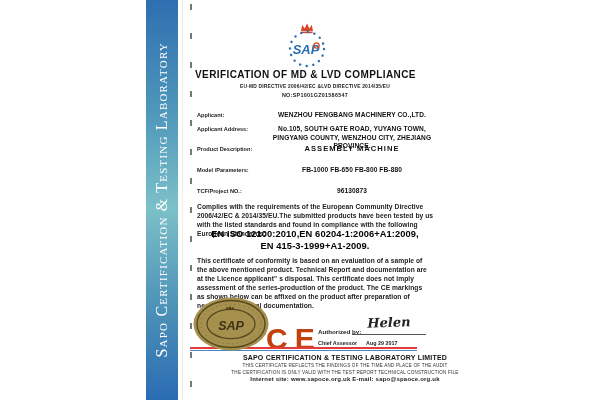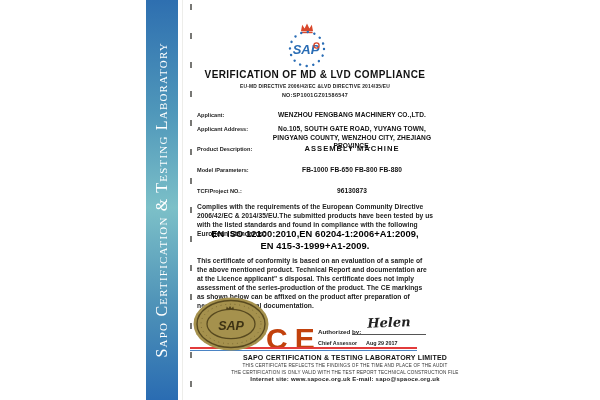--- a/index.html
+++ b/index.html
@@ -17,21 +17,21 @@
 
   
   .perforation { position:absolute; left:190px; top:4px; width:2px; height:392px;
                  background:repeating-linear-gradient(to bottom, #4a4a46 0 6px, transparent 6px 29px);
                  opacity:.75; }
   .paper-edge { position:absolute; left:182px; top:0; width:1px; height:400px; background:#ededea; }
 
   
   .logo { position:absolute; left:282px; top:21px; width:50px; height:48px; }
 
-  .title { position:absolute; left:195px; top:69px; width:240px; text-align:center;
+  .title { position:absolute; left:195px; top:69px; width:240px; 
            font-size:10px; font-weight:bold; letter-spacing:.4px; color:#111; }
   .directive { position:absolute; left:195px; top:84px; width:240px; text-align:center;
                font-size:4.9px; font-weight:bold; color:#222; letter-spacing:.2px; }
   .cert-no { position:absolute; left:195px; top:92px; width:240px; text-align:center;
              font-size:5.4px; font-weight:bold; color:#222; letter-spacing:.3px; }
 
   
   .frow { position:absolute; left:197px; width:240px; }
   .flabel { position:absolute; left:0; top:0; width:68px; font-size:5.6px; font-weight:bold; color:#222; }
   .fvalue { position:absolute; left:71px; top:-1px; width:168px; font-size:6.6px; font-weight:bold;

